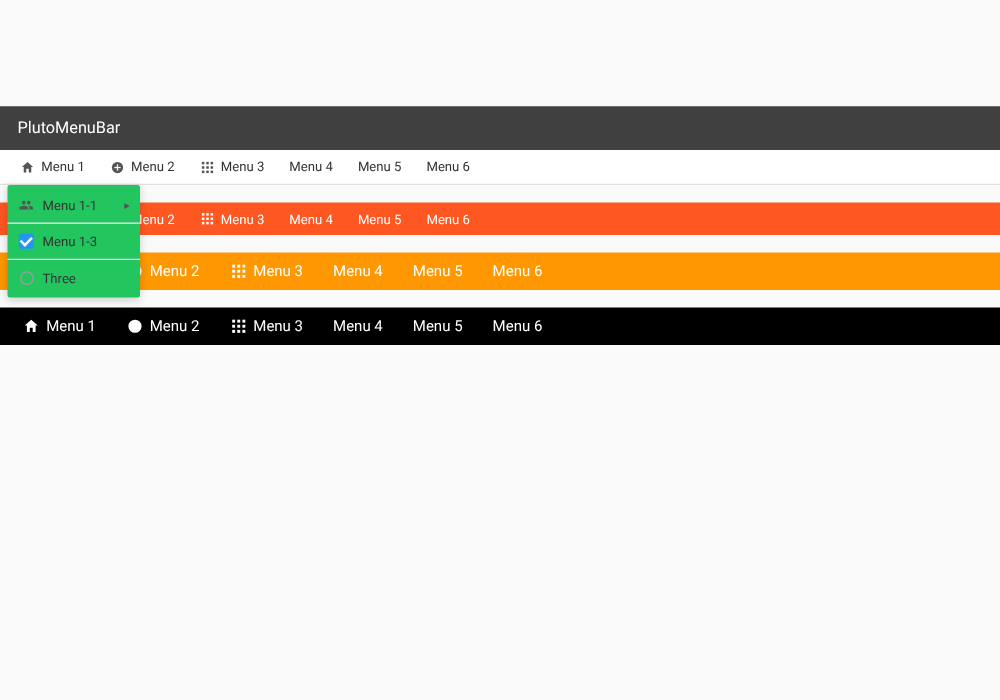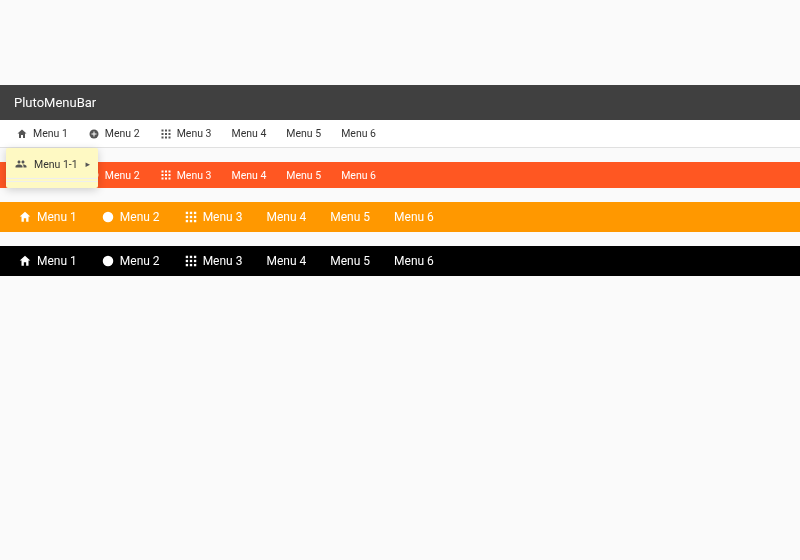--- a/index.html
+++ b/index.html
@@ -60,22 +60,22 @@
   .menubar.orange-big .menu-item .icon svg rect,
   .menubar.black-big .menu-item .icon svg rect { fill: #fff; }
   .icon { display: inline-flex; align-items: center; justify-content: center; width: 12px; height: 12px; }
   .icon svg { width: 100%; height: 100%; }
   .orange-big .icon, .black-big .icon { width: 14px; height: 14px; }
 
   .dropdown {
     position: absolute;
     top: 148px;
     left: 6px;
-    width: 92px;
-    background: #fef9c3;
+    width: 106px;
+    background: #22c55e;
     box-shadow: 0 2px 8px rgba(0,0,0,0.18);
     border-radius: 2px;
     padding: 4px 0;
     z-index: 200;
     font-size: 10.5px;
     color: #333;
   }
   .dd-row {
     display: flex;
     align-items: center;
@@ -306,14 +306,26 @@
   <div class="dd-row">
     <span class="dd-icon">
       <svg viewBox="0 0 24 24" width="12" height="12">
           <path fill="#555" d="M16 11c1.66 0 3-1.34 3-3s-1.34-3-3-3-3 1.34-3 3 1.34 3 3 3zm-8 0c1.66 0 3-1.34 3-3S9.66 5 8 5 5 6.34 5 8s1.34 3 3 3zm0 2c-2.33 0-7 1.17-7 3.5V19h14v-2.5C15 14.17 10.33 13 8 13zm8 0c-.29 0-.62.02-.97.05 1.16.84 1.97 1.97 1.97 3.45V19h6v-2.5c0-2.33-4.67-3.5-7-3.5z"></path>
         </svg>
     </span>
     <span class="label">Menu 1-1</span>
     <span class="chev">▸</span>
   </div>
   <div class="dd-sep"></div>
+  <div class="dd-row">
+    <span class="dd-icon">
+        <span class="checkbox checked"></span>
+      </span>
+    <span class="label">Menu 1-3</span>
+  </div>
   <div class="dd-sep"></div>
+  <div class="dd-row">
+    <span class="dd-icon">
+        <span class="radio"></span>
+      </span>
+    <span class="label">Three</span>
+  </div>
 </div>
 
 </body></html>

